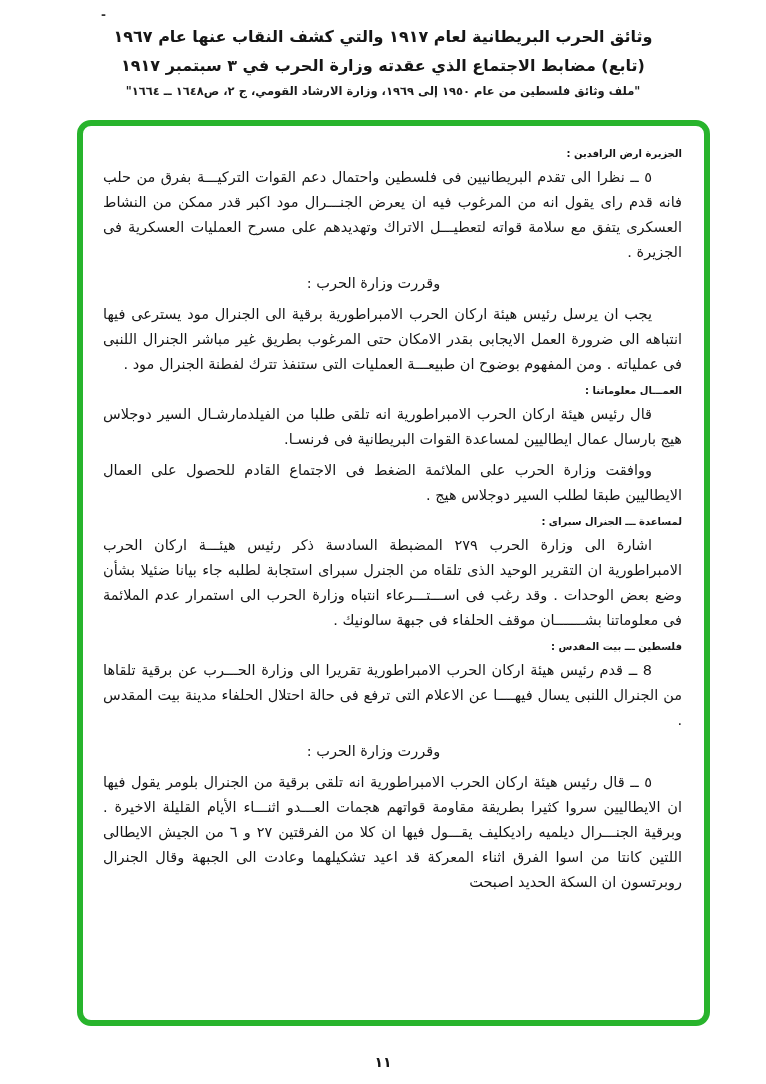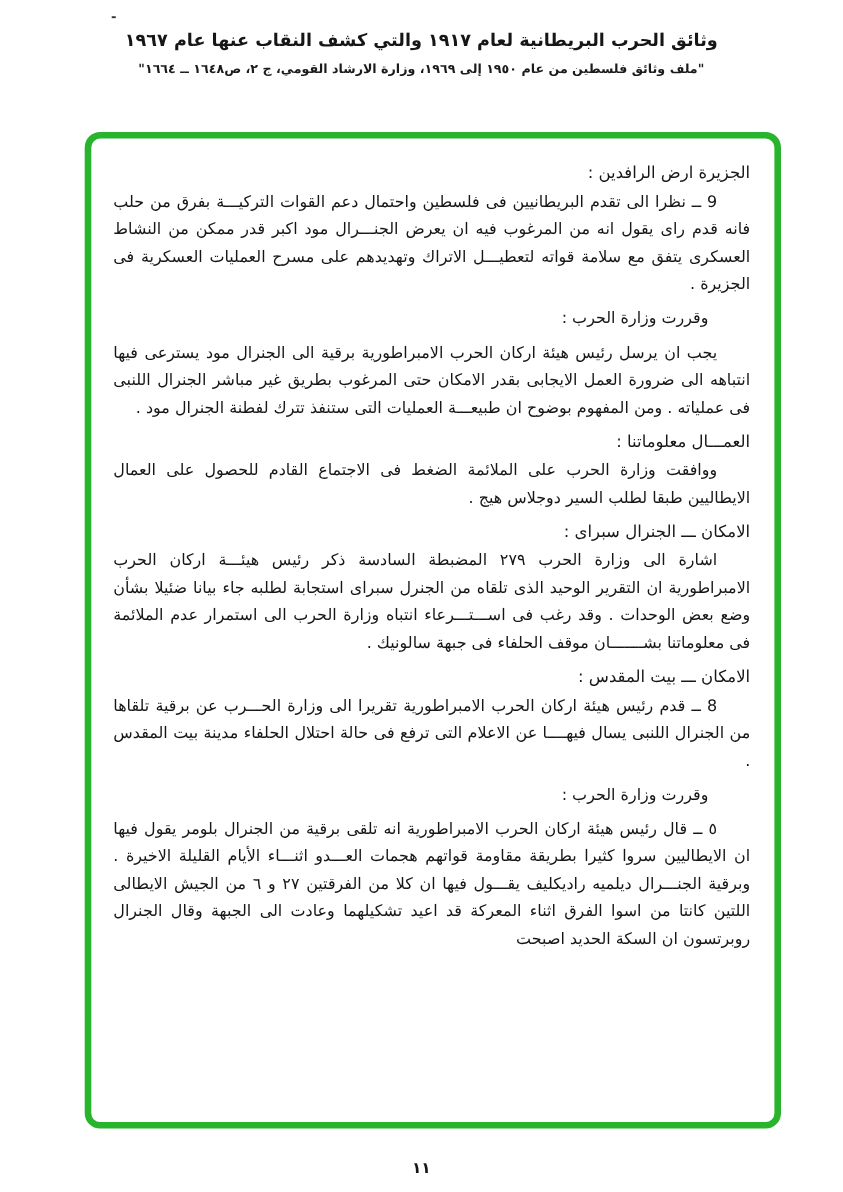--- a/index.html
+++ b/index.html
@@ -55,80 +55,82 @@
     border-radius: 14px;
     background: #ffffff;
     box-sizing: border-box;
     padding: 14px 22px 10px 20px;
     overflow: hidden;
   }
   .section {
     margin: 0 0 4px 0;
   }
   .section-heading {
-    font-size: 15px;
-    font-weight: normal;
+    font-size: 10px;
+    font-weight: bold;
     margin: 8px 0 6px 0;
     text-align: right;
   }
   .para {
     font-size: 14.5px;
     line-height: 25px;
     text-align: justify;
     text-justify: inter-word;
     margin: 0 0 6px 0;
     text-indent: 30px;
   }
   .para.lead-line {
     text-indent: 38px;
-    text-align: right;
+    text-align: center;
   }
   .page-number {
     position: absolute;
     bottom: 14px;
     left: 0;
     right: 0;
     text-align: center;
     font-size: 14px;
     font-weight: bold;
     letter-spacing: 2px;
     margin-top: 43px;
   }
 </style>
 </head>
 <body>
 
 <span class="stray-mark">-</span>
 
 <header class="doc-header">
   <div class="h-line1">وثائق الحرب البريطانية لعام ١٩١٧ والتي كشف النقاب عنها عام ١٩٦٧</div>
+  <div class="h-line2">(تابع) مضابط الاجتماع الذي عقدته وزارة الحرب في ٣ سبتمبر ١٩١٧</div>
   <div class="h-line3">"ملف وثائق فلسطين من عام ١٩٥٠ إلى ١٩٦٩، وزارة الارشاد القومي، ج ٢، ص١٦٤٨ ــ ١٦٦٤"</div>
 </header>
 
 <main class="green-box">
 
   <section class="section">
     <h2 class="section-heading">الجزيرة ارض الرافدين :</h2>
-    <p class="para">9 ــ نظرا الى تقدم البريطانيين فى فلسطين واحتمال دعم القوات التركيـــة بفرق من حلب فانه قدم راى يقول انه من المرغوب فيه ان يعرض الجنـــرال مود اكبر قدر ممكن من النشاط العسكرى يتفق مع سلامة قواته لتعطيـــل الاتراك وتهديدهم على مسرح العمليات العسكرية فى الجزيرة .</p>
+    <p class="para">٥ ــ نظرا الى تقدم البريطانيين فى فلسطين واحتمال دعم القوات التركيـــة بفرق من حلب فانه قدم راى يقول انه من المرغوب فيه ان يعرض الجنـــرال مود اكبر قدر ممكن من النشاط العسكرى يتفق مع سلامة قواته لتعطيـــل الاتراك وتهديدهم على مسرح العمليات العسكرية فى الجزيرة .</p>
     <p class="para lead-line">وقررت وزارة الحرب :</p>
     <p class="para">يجب ان يرسل رئيس هيئة اركان الحرب الامبراطورية برقية الى الجنرال مود يسترعى فيها انتباهه الى ضرورة العمل الايجابى بقدر الامكان حتى المرغوب بطريق غير مباشر الجنرال اللنبى فى عملياته . ومن المفهوم بوضوح ان طبيعـــة العمليات التى ستنفذ تترك لفطنة الجنرال مود .</p>
   </section>
 
   <section class="section">
     <h2 class="section-heading">العمـــال معلوماتنا :</h2>
+    <p class="para">قال رئيس هيئة اركان الحرب الامبراطورية انه تلقى طلبا من الفيلدمارشـال السير دوجلاس هيج بارسال عمال ايطاليين لمساعدة القوات البريطانية فى فرنسـا.</p>
     <p class="para">ووافقت وزارة الحرب على الملائمة الضغط فى الاجتماع القادم للحصول على العمال الايطاليين طبقا لطلب السير دوجلاس هيج .</p>
   </section>
 
   <section class="section">
-    <h2 class="section-heading">الامكان ـــ الجنرال سبراى :</h2>
+    <h2 class="section-heading">لمساعدة ـــ الجنرال سبراى :</h2>
     <p class="para">اشارة الى وزارة الحرب ٢٧٩ المضبطة السادسة ذكر رئيس هيئـــة اركان الحرب الامبراطورية ان التقرير الوحيد الذى تلقاه من الجنرل سبراى استجابة لطلبه جاء بيانا ضئيلا بشأن وضع بعض الوحدات . وقد رغب فى اســـتـــرعاء انتباه وزارة الحرب الى استمرار عدم الملائمة فى معلوماتنا بشـــــــان موقف الحلفاء فى جبهة سالونيك .</p>
   </section>
 
   <section class="section">
-    <h2 class="section-heading">الامكان ـــ بيت المقدس :</h2>
+    <h2 class="section-heading">فلسطين ـــ بيت المقدس :</h2>
     <p class="para">8 ــ قدم رئيس هيئة اركان الحرب الامبراطورية تقريرا الى وزارة الحـــرب عن برقية تلقاها من الجنرال اللنبى يسال فيهــــا عن الاعلام التى ترفع فى حالة احتلال الحلفاء مدينة بيت المقدس .</p>
     <p class="para lead-line">وقررت وزارة الحرب :</p>
   </section>
 
   <section class="section">
     <p class="para">٥ ــ قال رئيس هيئة اركان الحرب الامبراطورية انه تلقى برقية من الجنرال بلومر يقول فيها ان الايطاليين سروا كثيرا بطريقة مقاومة قواتهم هجمات العـــدو اثنـــاء الأيام القليلة الاخيرة . وبرقية الجنـــرال ديلميه راديكليف يقـــول فيها ان كلا من الفرقتين ٢٧ و ٦ من الجيش الايطالى اللتين كانتا من اسوا الفرق اثناء المعركة قد اعيد تشكيلهما وعادت الى الجبهة وقال الجنرال روبرتسون ان السكة الحديد اصبحت</p>
   </section>
 
 </main>
 

